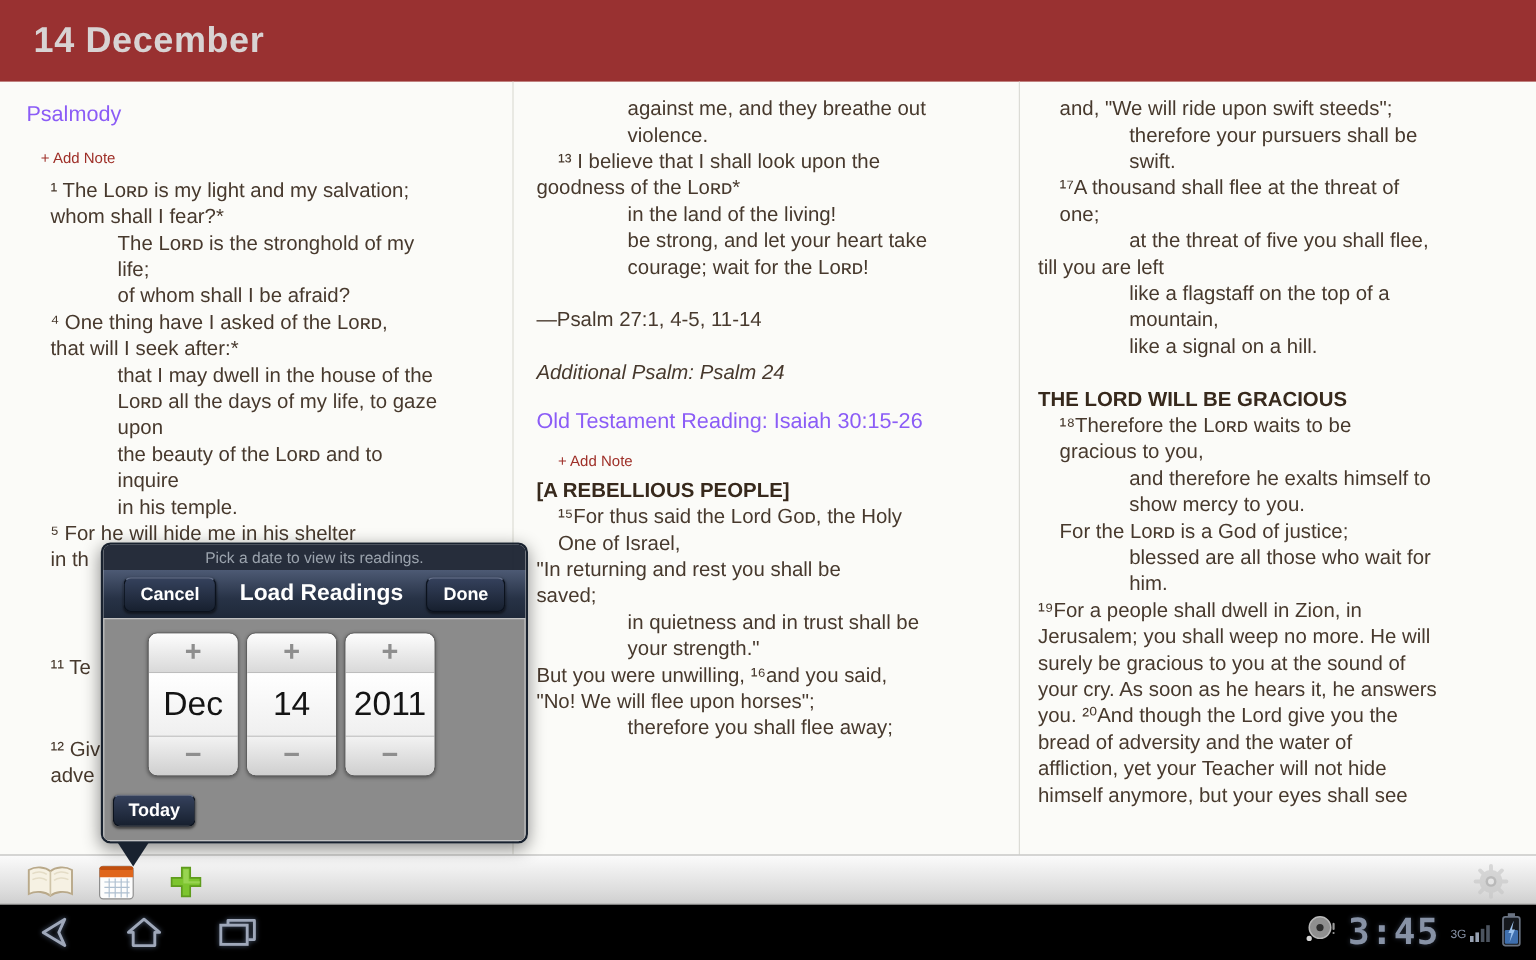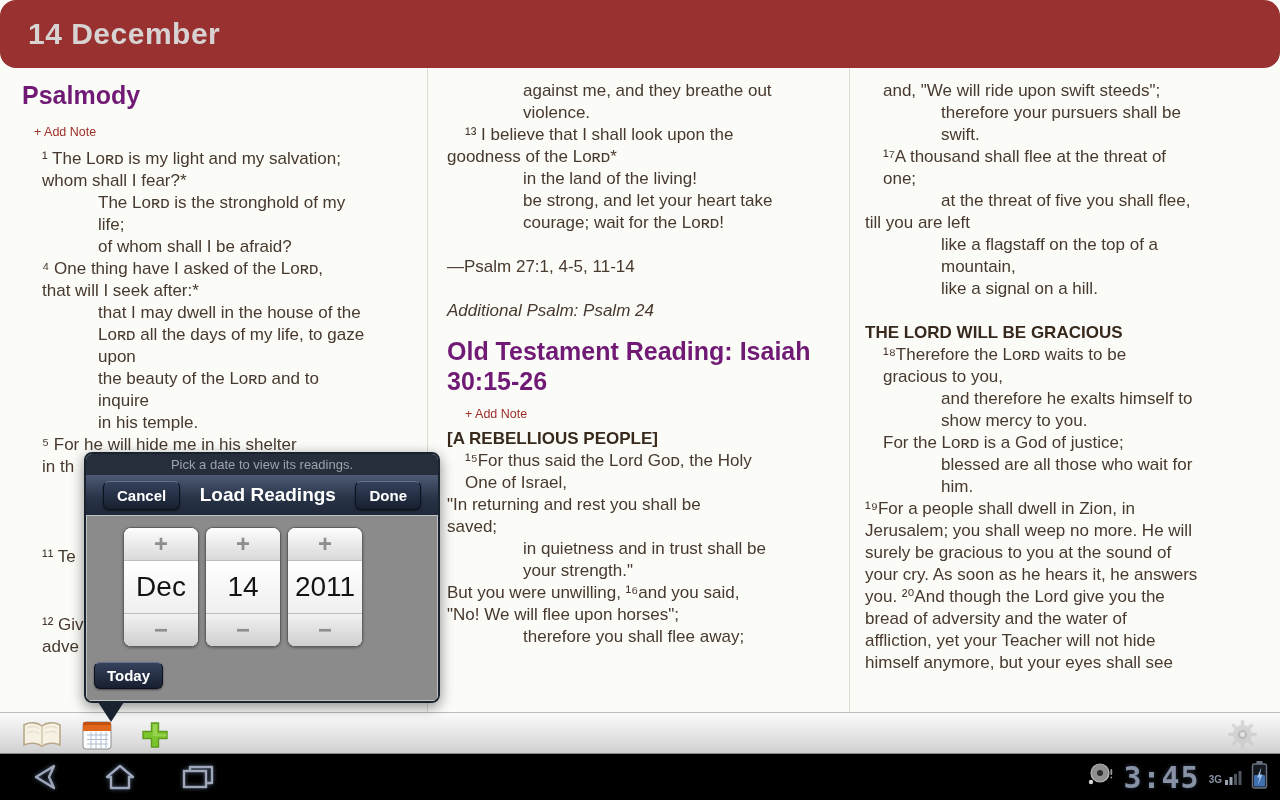--- a/index.html
+++ b/index.html
@@ -1,37 +1,37 @@
 <!DOCTYPE html>
 <html><head>
 <meta charset="utf-8">
 <style>
   html,body{margin:0;padding:0;background:#222;}
   *{box-sizing:border-box;font-family:"Liberation Sans","DejaVu Sans",sans-serif;}
   .screen{position:relative;width:1280px;height:800px;background:#fbfbf8;overflow:hidden;}
 
   
-  .appbar{position:absolute;left:0;top:0;width:1280px;height:68px;background:#993131;display:flex;align-items:center;border-radius:16px;}
+  .appbar{position:absolute;left:0;top:0;width:1280px;height:68px;background:#993131;display:flex;align-items:center;}
   .appbar h1{margin:0 0 0 28px;font-size:30px;font-weight:700;color:#d8d3d3;letter-spacing:.5px;}
 
   
   .col{position:absolute;top:68px;height:644px;overflow:hidden;}
   .col-left{left:0;width:427px;padding-top:12px;}
   .col-mid{left:428px;width:421px;padding:12px 0 0 19px;}
   .col-right{left:850px;width:430px;padding:12px 0 0 15px;}
   .divider{position:absolute;top:68px;height:644px;width:1px;background:#dcdcd6;}
   .d1{left:427px}.d2{left:849px}
 
   .v{font-size:17px;line-height:22px;color:#47392d;white-space:nowrap;}
   .i1{margin-left:18px}.i3{margin-left:76px}
   .col-left .v{margin-left:42px}
   .col-left .i2{margin-left:98px}
   .bold{font-weight:700;color:#37291c;}
   .italic{font-style:italic;}
-  .h1{font-size:25px;line-height:30px;font-weight:700;color:#701a75;white-space:normal;}
+  .h1{font-size:18px;line-height:30px;font-weight:400;color:#8b5cf6;white-space:normal;}
   .col-left .h1{margin-left:22px;}
   .h1-block{margin:14px 0 4px;max-width:392px;}
   .note{font-size:12.5px;line-height:16px;color:#9e2f28;margin:14px 0 8px 34px;cursor:pointer;}
   .col-mid .note{margin:10px 0 6px 18px;}
   .gap{height:22px}.sp68{height:68px}.sp46{height:46px}
 
   
   .dialog{position:absolute;left:84px;top:452px;width:356px;z-index:60;}
   .dlg-frame{border:2px solid #19222f;border-radius:8px;overflow:hidden;box-shadow:0 4px 14px rgba(0,0,0,.45);}
   .tooltip{height:21px;line-height:21px;text-align:center;font-size:13px;color:#9ba3ad;background:rgba(26,34,48,.95);}
@@ -57,21 +57,21 @@
   .tb-gear{right:22px;top:6px;opacity:.6;}
 
   
   .sysbar{position:absolute;left:0;top:754px;width:1280px;height:46px;background:#000000;z-index:20;}
   .nav-btn{position:absolute;top:6px;width:56px;height:34px;display:flex;align-items:center;justify-content:center;cursor:pointer;}
   .nav-back{left:16px}.nav-home{left:92px}.nav-recents{left:170px}
   .nav-btn svg{filter:drop-shadow(0 0 2px rgba(140,165,210,.55));}
   .status-cluster{position:absolute;right:12px;top:0;height:46px;display:flex;align-items:center;gap:9px;}
   .clock{font-family:"DejaVu Sans Mono",monospace;font-weight:700;font-size:30px;color:#8792a6;letter-spacing:1px;text-shadow:0 0 4px rgba(130,150,190,.35);cursor:pointer;}
   .net{display:flex;align-items:flex-end;gap:2px;}
-  .net span{font-size:10px;font-weight:700;color:#8792a6;line-height:10px;}
+  .net span{font-size:10px;font-weight:400;color:#8792a6;line-height:10px;}
 </style>
 </head>
 <body>
 
 <div class="screen">
 
   <header class="appbar">
     <h1>14 December</h1>
   </header>
 

